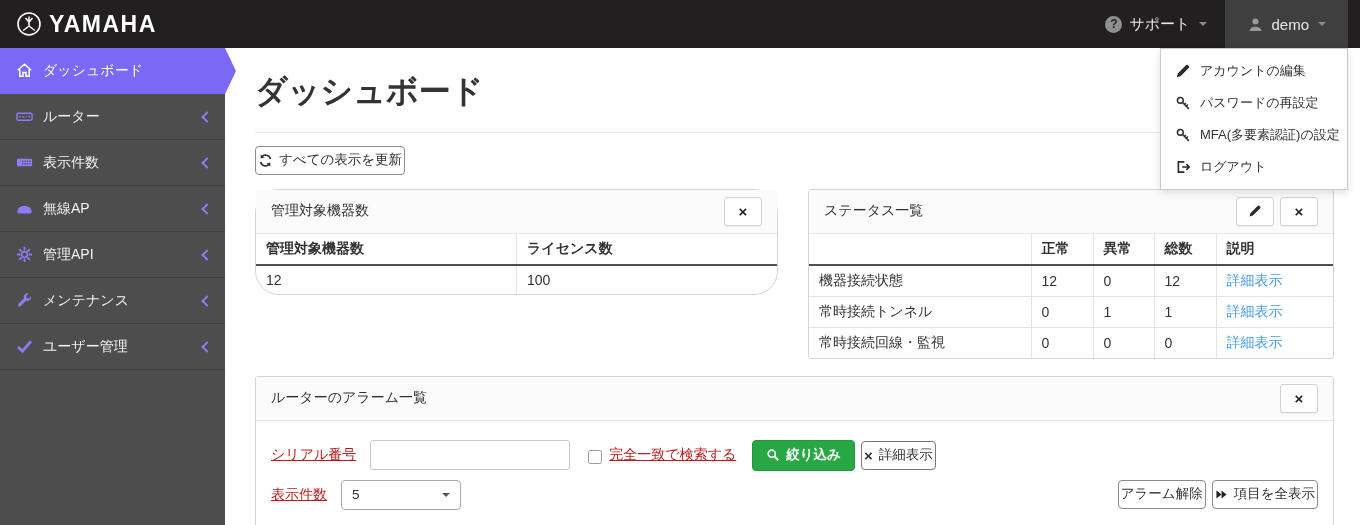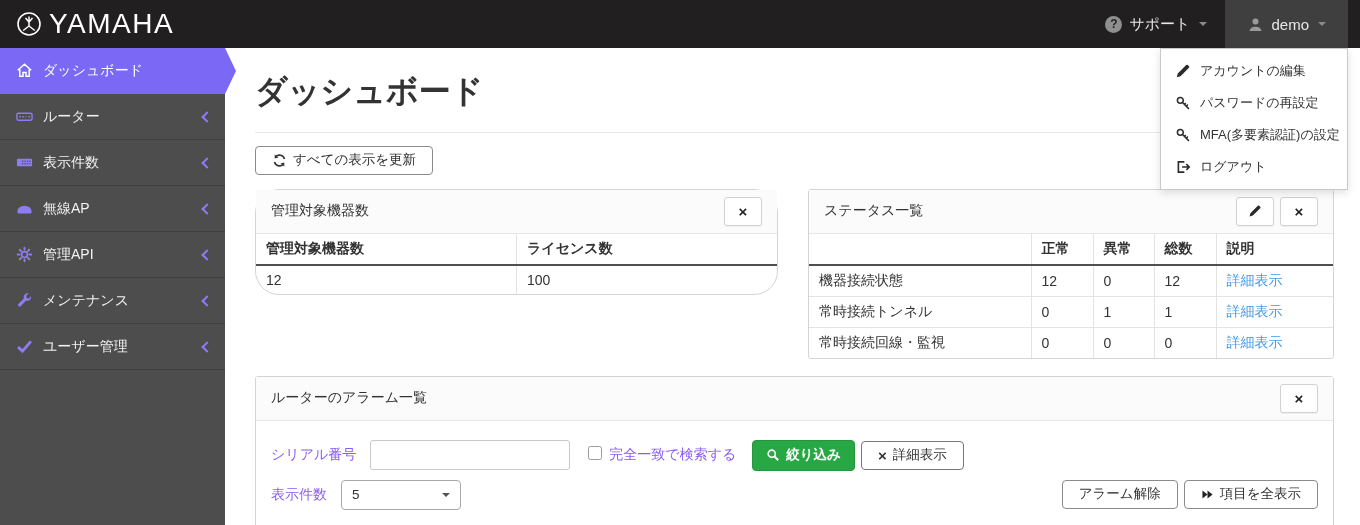--- a/index.html
+++ b/index.html
@@ -3,21 +3,21 @@
 <meta charset="utf-8">
 <style>
   * { box-sizing: border-box; margin: 0; padding: 0; }
   html,body { width:1360px; height:525px; overflow:hidden; background:#fff;
     font-family:"Liberation Sans","DejaVu Sans",sans-serif; color:#333; font-size:14px; }
 
   
   .topbar { position:absolute; left:0; top:0; width:1360px; height:48px;
     background:#221f20; display:flex; align-items:center; z-index:30; }
   .brand { display:flex; align-items:center; gap:7px; margin-left:16px; }
-  .brand-text { color:#fff; font-size:28px; font-weight:normal; letter-spacing:1.5px; }
+  .brand-text { color:#fff; font-size:23px; font-weight:bold; letter-spacing:1.5px; }
   .topbar-right { margin-left:auto; display:flex; align-items:stretch; height:100%; }
   .tb-item { display:flex; align-items:center; gap:7px; padding:0 18px; color:#e8e8e8;
     font-size:15px; cursor:pointer; }
   .tb-user { background:#3f3f3f; padding:0 22px; margin-right:12px; }
   .qicon { width:17px; height:17px; border-radius:50%; background:#8f8f8f; color:#221f20;
     font-size:12px; font-weight:bold; display:flex; align-items:center; justify-content:center; }
   .caret { width:0; height:0; border-left:4px solid transparent; border-right:4px solid transparent;
     border-top:4px solid #8a8a8a; margin-left:2px; }
 
   
@@ -39,21 +39,21 @@
     border-bottom:2px solid #8d7cf2; transform:rotate(45deg); }
 
   
   .main { position:absolute; left:225px; top:48px; right:0; bottom:0; overflow:hidden;
     padding:0 26px 0 30px; background:#fff; }
   h1 { font-size:32px; font-weight:bold; color:#333; margin:22px 0 18px; }
   .rule { border:none; border-top:1px solid #e6e6e6; margin:0 0 13px; }
   .toolbar { display:flex; align-items:flex-start; justify-content:space-between; }
 
   .btn { display:inline-flex; align-items:center; gap:6px; background:#fff; border:1px solid #8b8b8b;
-    border-radius:4px; padding:5px 16px; font-size:13.5px; color:#333; cursor:pointer; line-height:1.25; }
+    border-radius:4px; padding:5px 2px; font-size:13.5px; color:#333; cursor:pointer; line-height:1.25; }
   .btn-green { background:#28a745; border-color:#23963e; color:#fff; font-weight:bold; padding:6px 13px; }
   .xchar { font-weight:bold; font-size:15px; line-height:1; }
 
   
   .widgets-row { display:flex; gap:30px; align-items:flex-start; margin-top:14px; }
   .card { border:1px solid #d4d4d4; border-radius:3px; background:#fff; }
   .card-head { display:flex; align-items:center; background:#fbfbfb; border-bottom:1px solid #e7e7e7;
     padding:7px 15px; min-height:42px; }
   .card-title { font-size:14px; color:#333; }
   .head-btns { margin-left:auto; display:flex; gap:6px; }
@@ -68,24 +68,24 @@
   tbody td { border-bottom:1px solid #e3e3e3;margin-top:10px; }
   tbody tr:last-child td { border-bottom:none; }
   a.detail { color:#459be8; text-decoration:none; cursor:pointer; }
 
   .card-devices { flex:0 0 523px;border-radius:24px; }
   .card-status  { flex:0 0 526px; }
   .card-alarm { margin-top:17px; width:1079px; height:185px; }
   .alarm-body { padding:19px 15px 12px; }
   .arow { display:flex; align-items:center; }
   .arow + .arow { margin-top:9px; }
-  .flabel { font-size:14px; color:#8b5cf6; }
+  .flabel { font-size:14px; color:#b91c1c;text-decoration:underline; }
   .tinput { width:200px; height:30px; border:1px solid #c9c9c9; border-radius:3px; margin-left:14px;
     padding:0 8px; font-size:13px; outline:none; }
-  .checkwrap { display:flex; align-items:flex-start; gap:7px; margin-left:18px; }
+  .checkwrap { display:flex; align-items:flex-end; gap:7px; margin-left:18px; }
   .checkbox { width:14px; height:14px; border:1px solid #9b9b9b; border-radius:2.5px; background:#fff; cursor:pointer; }
   .selectbox { width:120px; height:30px; border:1px solid #a8a8a8; border-radius:4px; margin-left:14px;
     display:flex; align-items:center; padding:0 10px; cursor:pointer; font-size:13.5px; }
   .selectbox .caret { margin-left:auto; border-top-color:#555; }
   .right-btns { margin-left:auto; display:flex; gap:6px; }
 
   .micon { display:inline-flex; align-items:center; }
 </style>
 </head>
 <body>

